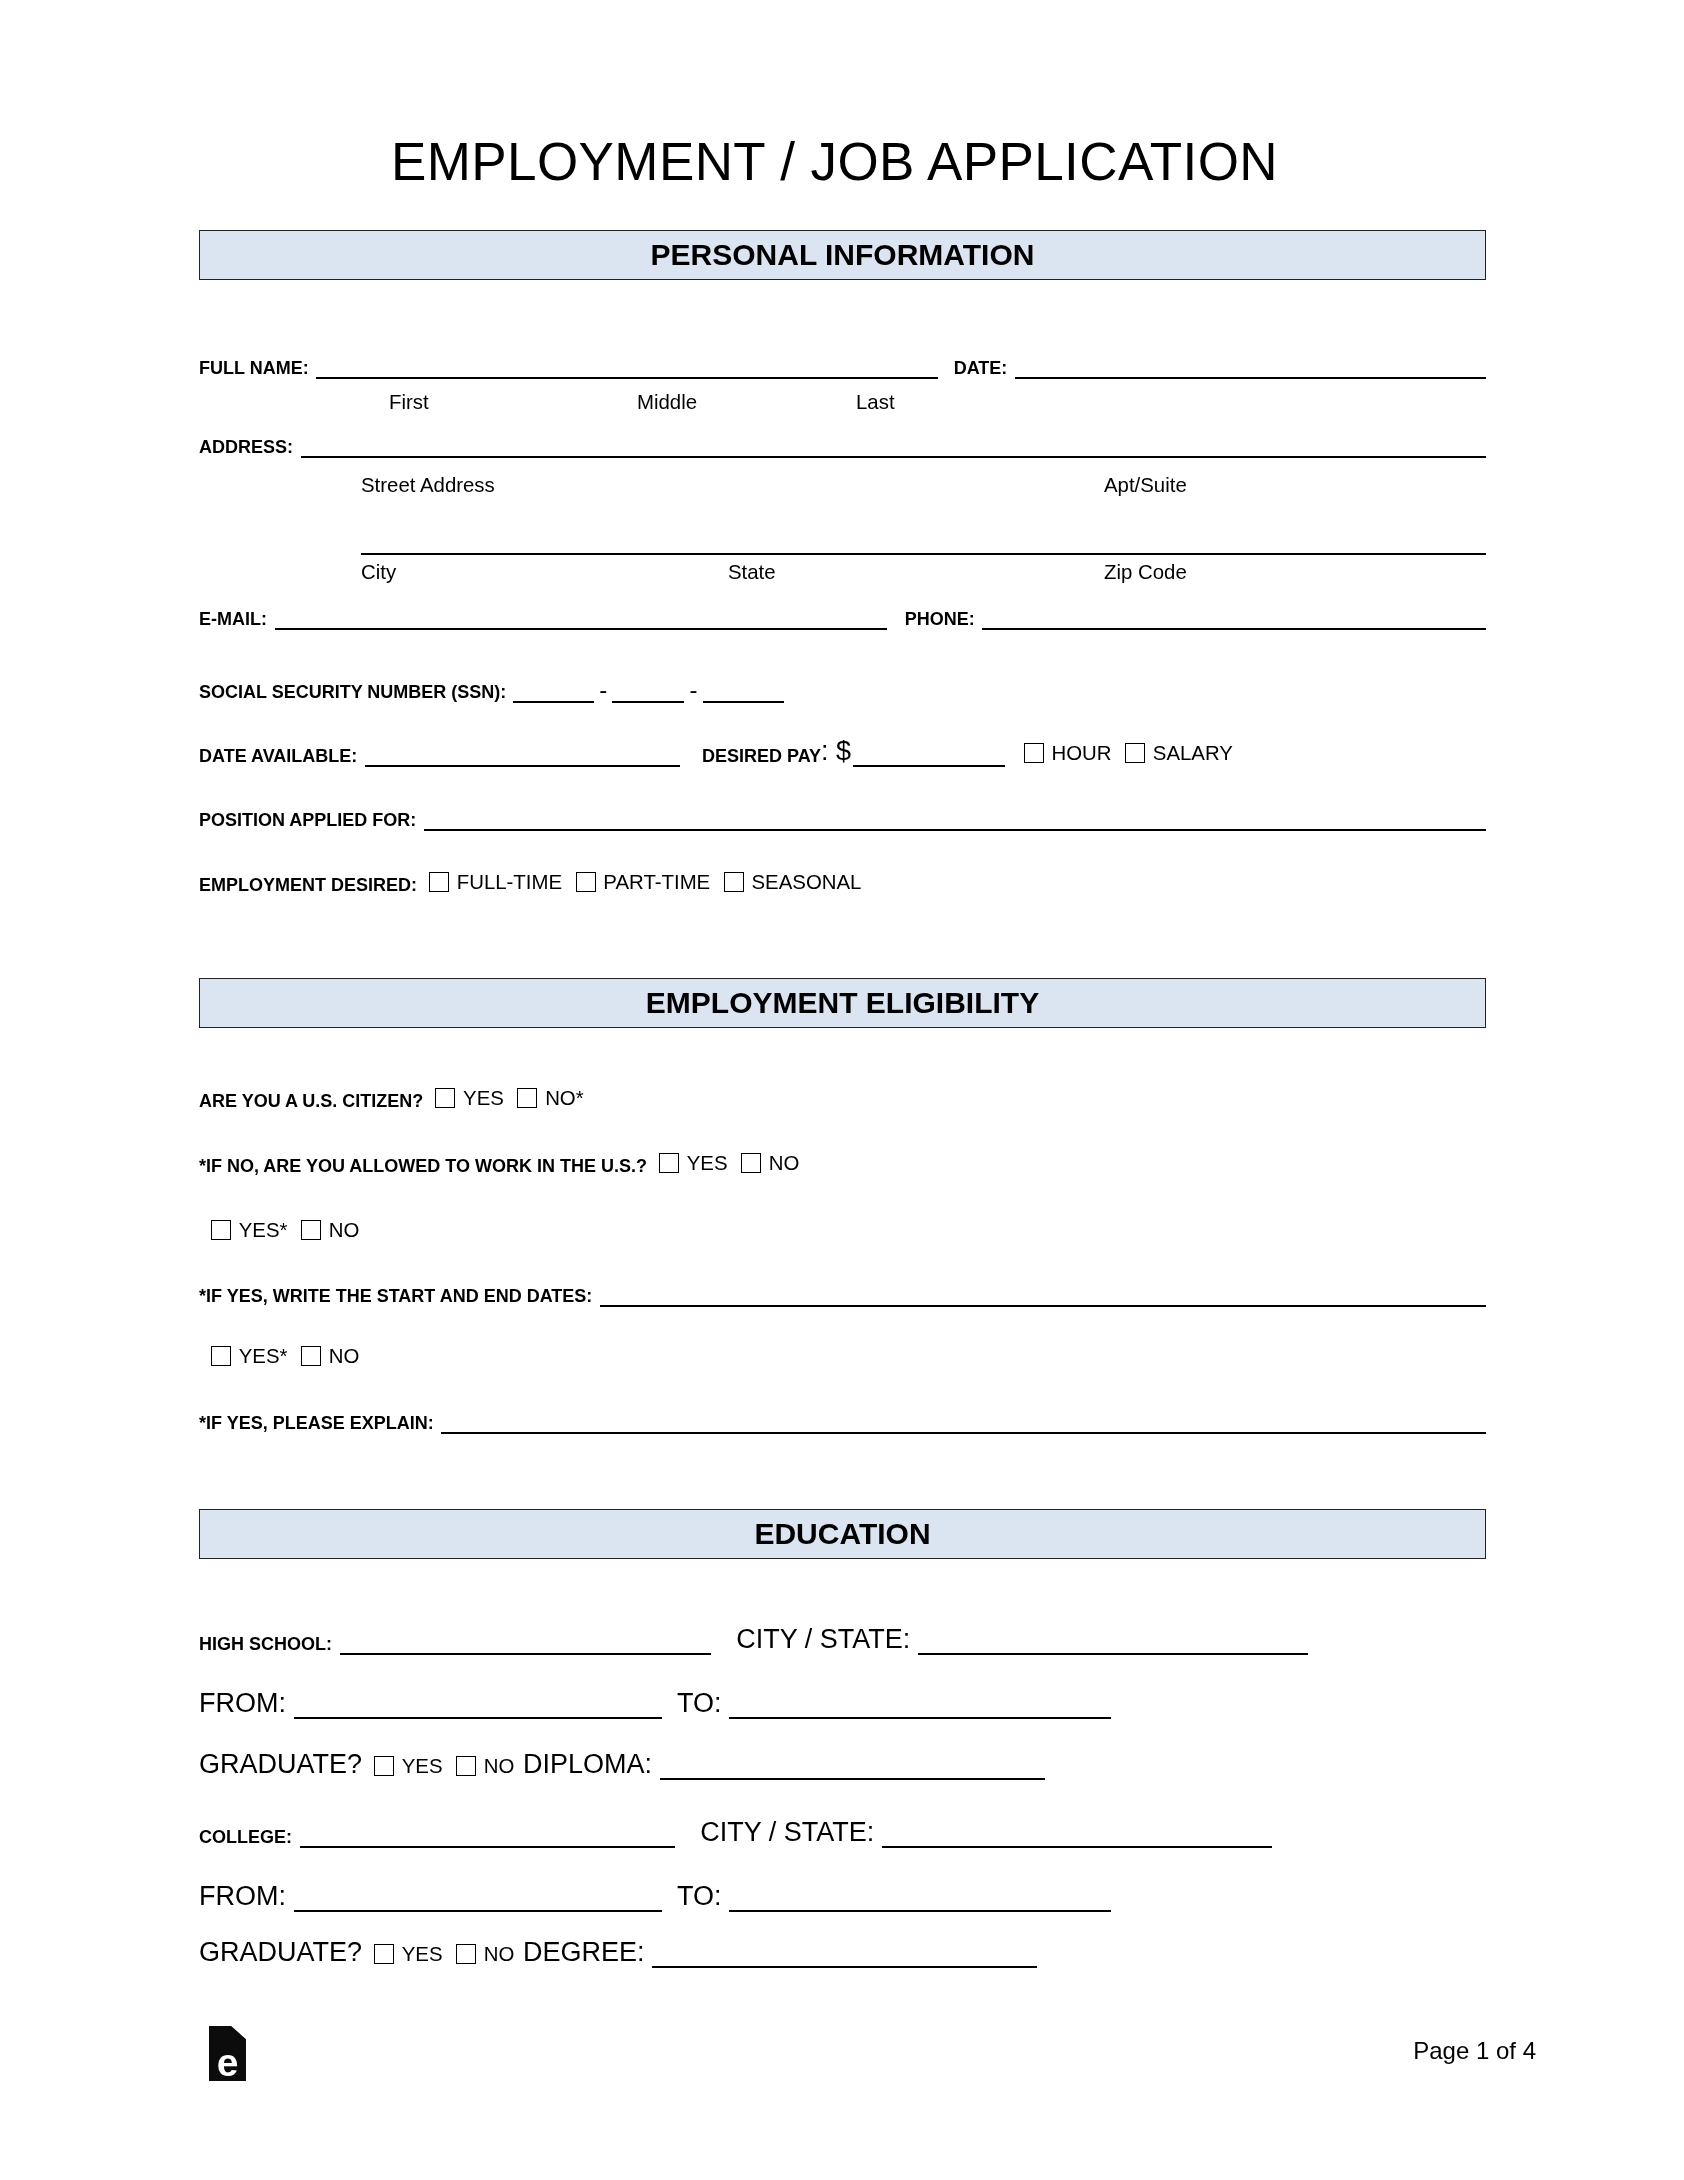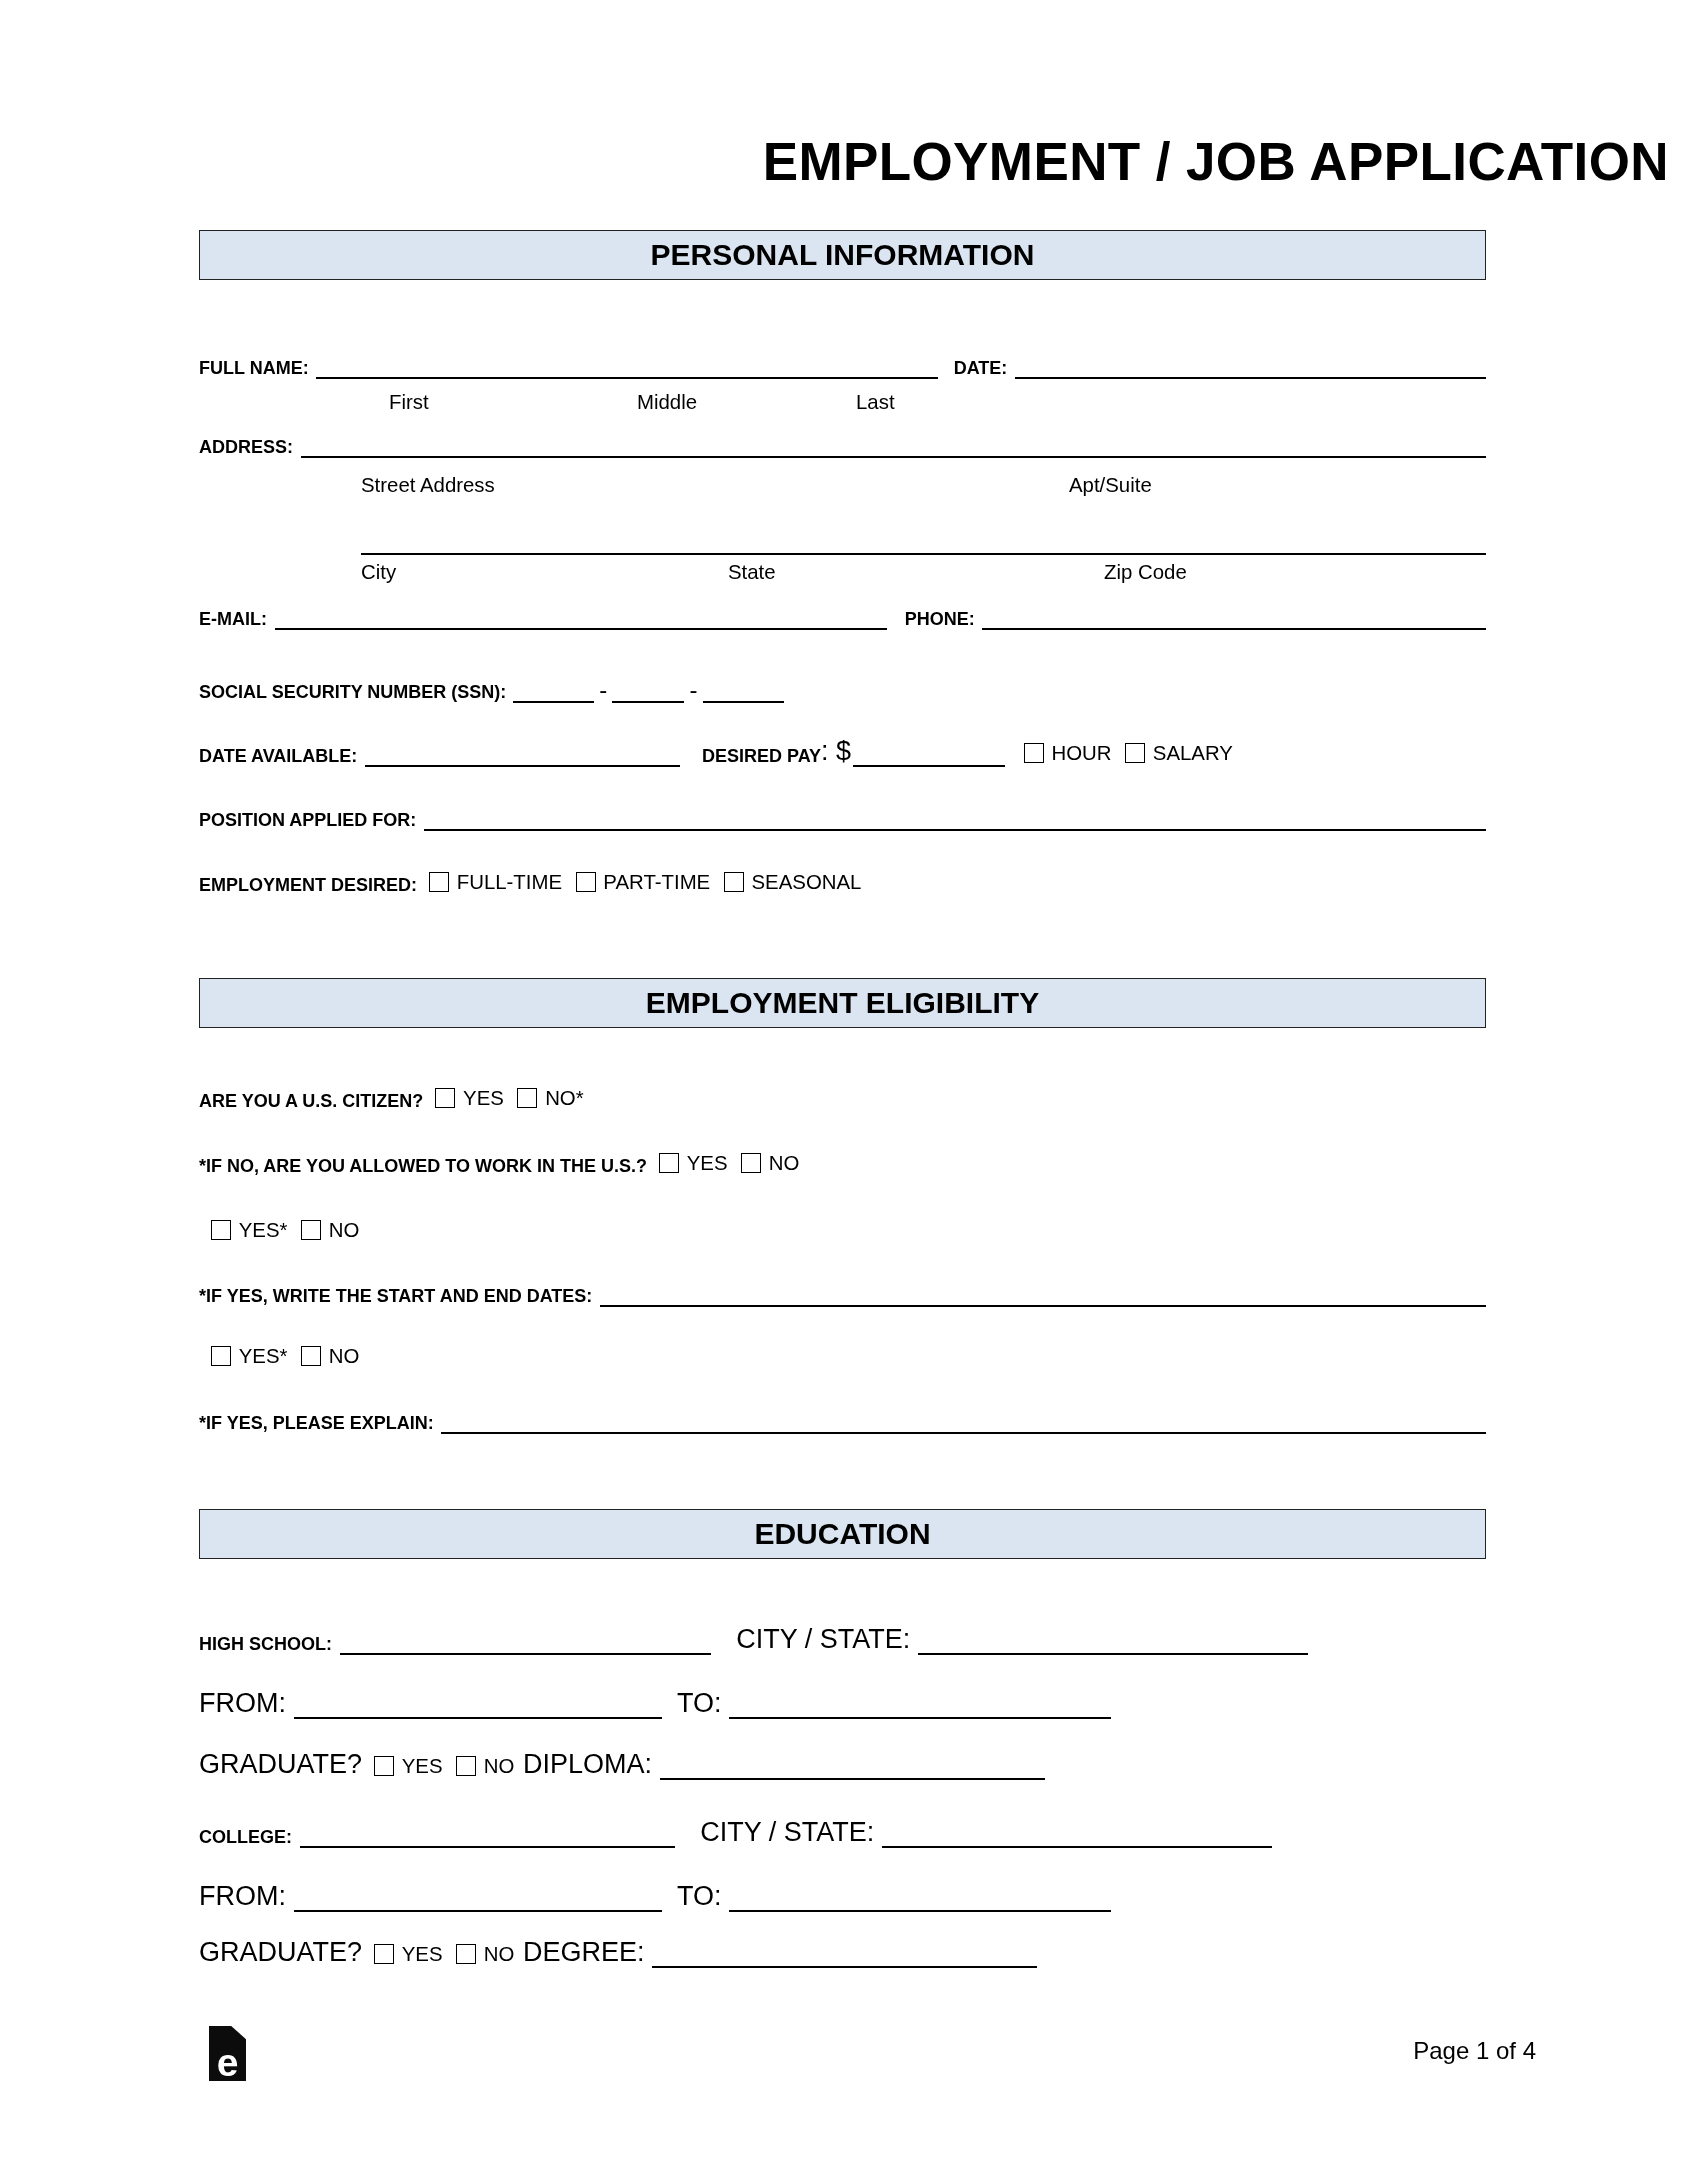--- a/index.html
+++ b/index.html
@@ -3,22 +3,22 @@
 <meta charset="utf-8">
 <style>
   html,body{margin:0;padding:0;}
   body{
     width:1685px;height:2181px;position:relative;overflow:hidden;
     background:#ffffff;color:var(--text,#000);
     font-family:"Liberation Sans","DejaVu Sans",sans-serif;
   }
   .page{position:absolute;inset:0;}
   .title{
-    position:absolute;left:0;right:16px;text-align:right;
-    font-weight:bold;font-size:53px;line-height:1;letter-spacing:0.4px;
+    position:absolute;left:0;right:16px;text-align:center;
+    font-weight:normal;font-size:53px;line-height:1;letter-spacing:0.4px;
   }
   .sec{
     position:absolute;left:199px;right:199px;height:48px;
     background:var(--section-bg,#dbe5f1);
     border:1.7px solid var(--section-border,#222222);
     display:flex;align-items:center;justify-content:center;
     font-weight:bold;font-size:30px;
   }
   .row{
     position:absolute;left:199px;right:199px;height:34px;
@@ -72,21 +72,21 @@
     <span class="sub" style="left:438px">Middle</span>
     <span class="sub" style="left:657px">Last</span>
   </div>
 
   <div class="row" style="top:424px">
     <span class="lbl-b">ADDRESS:</span>
     <span class="line fill"></span>
   </div>
   <div class="subrow" style="top:468px">
     <span class="sub" style="left:162px">Street Address</span>
-    <span class="sub" style="left:870px">Apt/Suite</span>
+    <span class="sub" style="left:905px">Apt/Suite</span>
   </div>
 
   <div class="row" style="top:521px">
     <span class="line fill" style="margin-left:162px"></span>
   </div>
   <div class="subrow" style="top:555px">
     <span class="sub" style="left:162px">City</span>
     <span class="sub" style="left:529px">State</span>
     <span class="sub" style="left:905px">Zip Code</span>
   </div>

